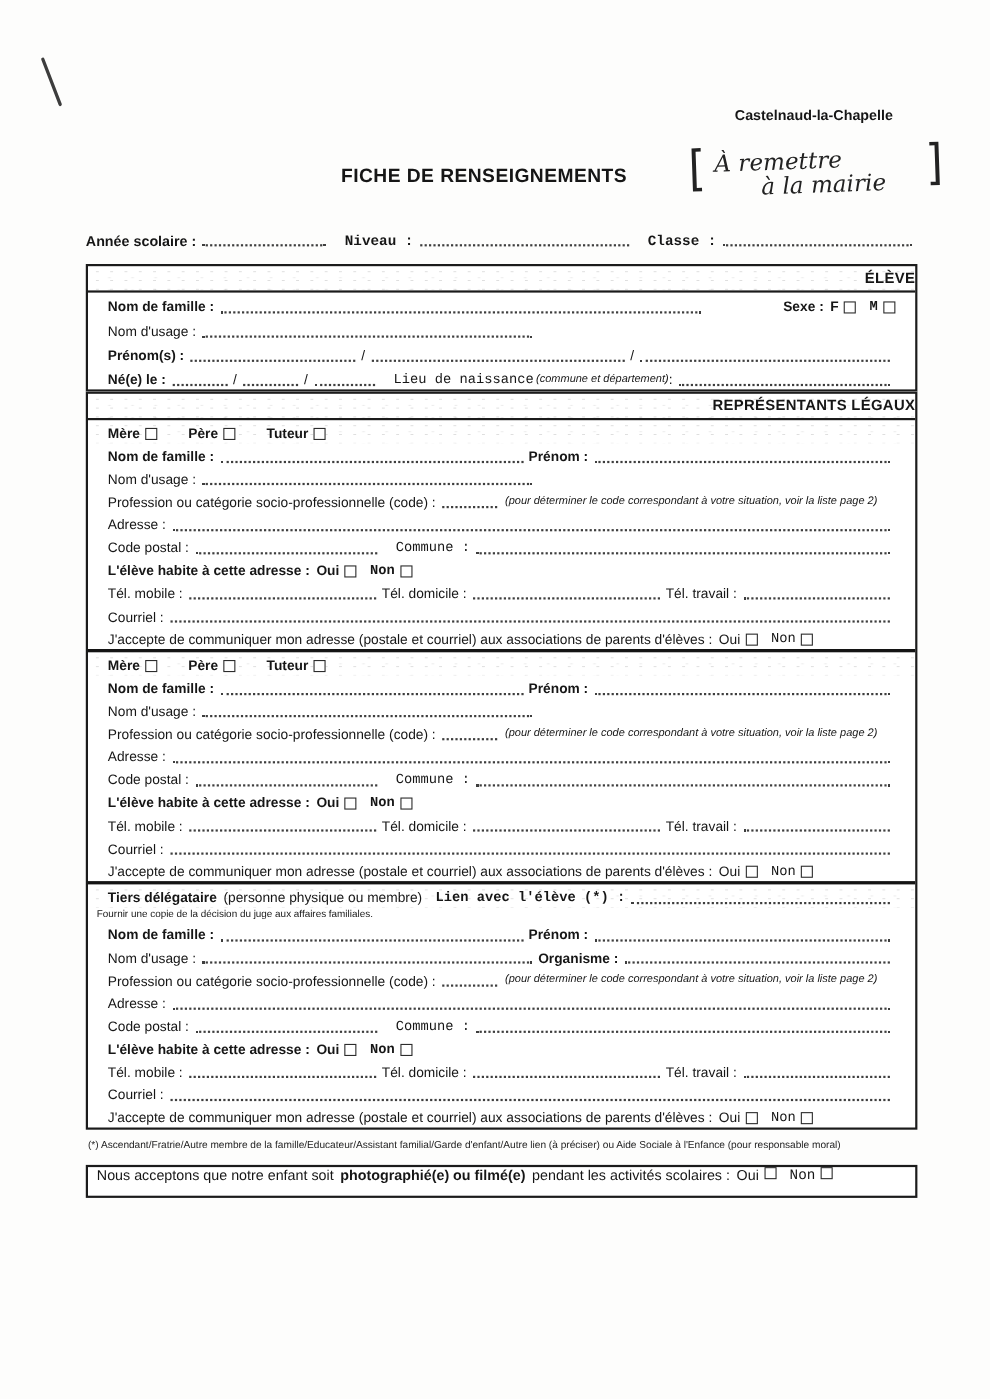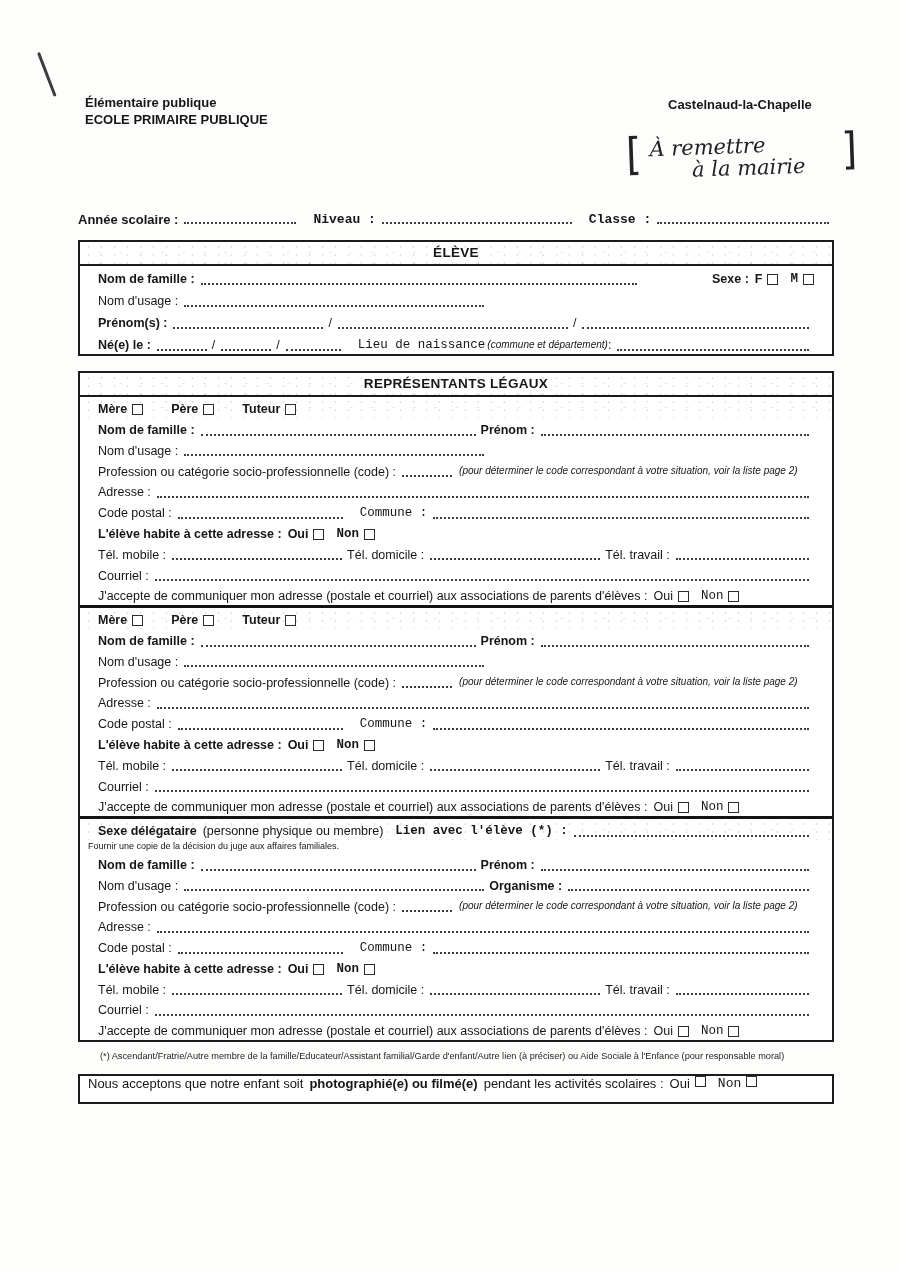--- a/index.html
+++ b/index.html
@@ -39,62 +39,59 @@
   .dots { border-bottom: 2px dotted #3e3e3e; align-self: flex-end; margin: 0 5px 3px 6px; height: 2px; flex: 0 0 auto; }
   .f1 { flex: 1 1 auto; }
   .w50  { width: 50px; }  .w55  { width: 55px; }
   .w112 { width: 112px; } .w150 { width: 150px; }
   .w165 { width: 165px; } .w170 { width: 170px; }
   .w190 { width: 190px; } .w230 { width: 230px; }
   .w275 { width: 275px; } .w300 { width: 300px; }
 
   .box { border: 2px solid #1b1b1b; background: #fff; }
   .box-hdr {
-    text-align: center; font-weight: 700; font-size: 13.5px;
-    padding: 3px 16px 4px; border-bottom: 2px solid #1b1b1b; letter-spacing: .3px;
+    text-align: right; font-weight: 700; font-size: 13.5px;
+    padding: 3px 0 4px; border-bottom: 2px solid #1b1b1b; letter-spacing: .3px;
   }
   .speckle {
     background-image:
       radial-gradient(rgba(50,50,50,.16) 1px, transparent 1.35px),
       radial-gradient(rgba(50,50,50,.10) 1px, transparent 1.5px);
     background-size: 13px 8px, 21px 11px;
     background-position: 2px 1px, 9px 5px;
   }
   .row { display: flex; align-items: flex-end; padding: 0 18px; font-size: 12.5px; height: 20.8px; white-space: nowrap; line-height: 1.25; }
   .row.tall { height: 22px; }
   .b { font-weight: 700; }
   .hint { font-size: 10px; font-style: italic; margin: 0 0 3px 2px; }
   .cb { width: 11px; height: 11px; border: 1.4px solid #2c2c2c; margin: 0 0 3px 5px; flex: 0 0 auto; background: #fff; }
   .gap { margin-left: 28px; text-align: center; } .gap-s { margin-left: 12px; font-family: Liberation Mono, monospace; } .gap-xs { margin-left: 6px; }
   .push-r { margin-left: 70px; }
   .thick-sep { border-top: 3px solid #141414; }
   .small-note { font-size: 9px; padding: 1px 8px 0; height: 13px; }
-  .rep-box { margin-top: 15px; }
-  .footnote { font-size: 9.2px; margin-top: 9px; padding-left: 2px; color: #1d1d1d; margin-left: 20px; }
+  .rep-box { }
+  .footnote { font-size: 9.2px; margin-top: 9px; padding-left: 2px; color: #1d1d1d; }
   .photo-box { margin-top: 13px; }
   .photo-row { height: 26px; font-size: 13px; align-items: flex-start; display: flex; padding: 0 8px; white-space: nowrap; }
   .photo-row .cb { margin-bottom: 0; }
   .page-num {
     position: absolute; left: 0; right: 30px; top: 1198px; text-align: center;
     font-size: 14.5px; font-style: italic; font-family: "DejaVu Serif", serif;
   }
 </style>
 </head>
 <body>
 
 <div class="page">
 
   <div class="abs pen-stroke"></div>
 
-  <div class="abs school">
-    <div>Élémentaire publique</div>
-    <div>ECOLE PRIMAIRE PUBLIQUE</div>
-  </div>
   <div class="abs commune">Castelnaud-la-Chapelle</div>
 
+  <div class="abs main-title">FICHE DE RENSEIGNEMENTS</div>
 
   <div class="abs hand-note">
     <span class="bracket">[</span>
     <span class="note-lines">
       <span>À remettre</span>
       <span class="note-l2" style="display:block">à la mairie</span>
     </span>
     <span class="bracket close">]</span>
   </div>
 
@@ -268,21 +265,21 @@
           <span>J'accepte de communiquer mon adresse (postale et courriel) aux associations de parents d'élèves :</span>
           <span class="gap-xs">Oui</span>
           <span class="cb"></span>
           <span class="gap-s">Non</span>
           <span class="cb"></span>
         </div>
       </div>
 
       <div class="thick-sep">
         <div class="row speckle">
-          <span class="b">Sexe délégataire</span>
+          <span class="b">Tiers délégataire</span>
           <span class="gap-xs">(personne physique ou membre)</span>
           <span class="b gap-s">Lien avec l'élève (*) :</span>
           <span class="dots f1"></span>
         </div>
         <div class="small-note">Fournir une copie de la décision du juge aux affaires familiales.</div>
         <div class="row">
           <span class="b">Nom de famille :</span>
           <span class="dots w275"></span>
           <span class="b">Prénom :</span>
           <span class="dots f1"></span>

